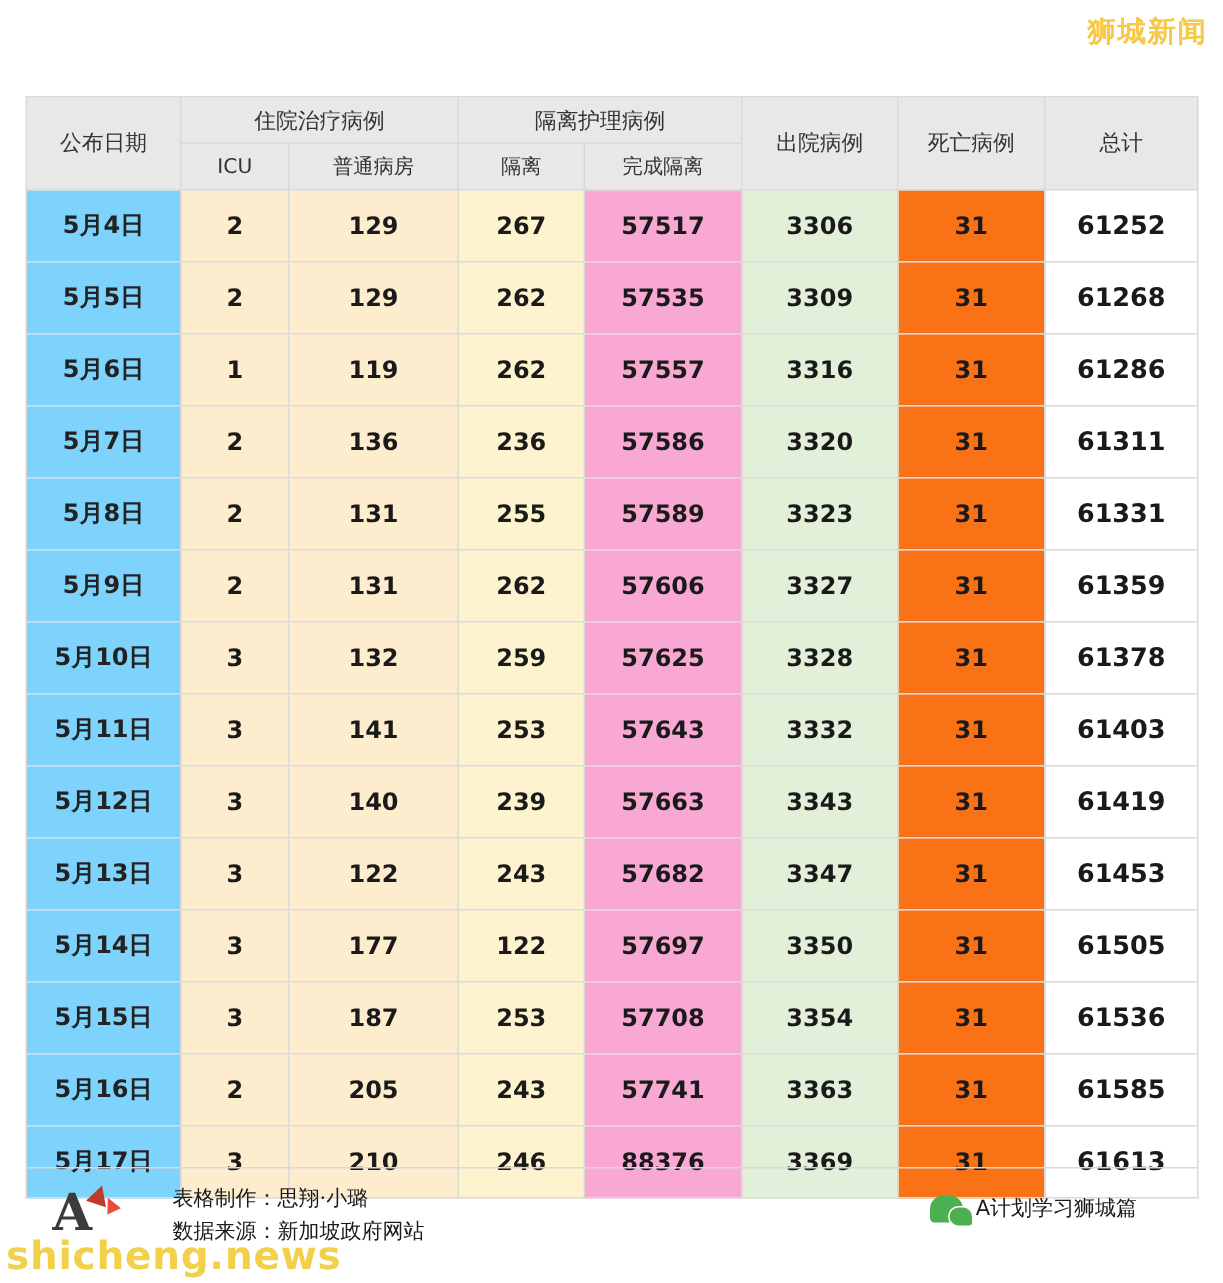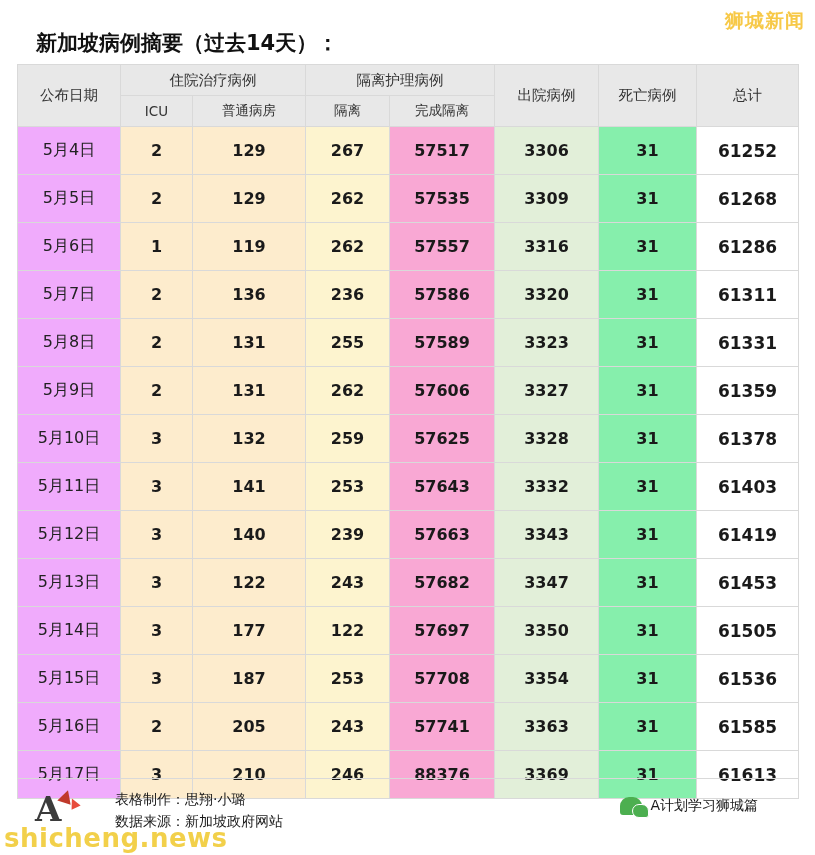--- a/index.html
+++ b/index.html
@@ -79,30 +79,31 @@
   thead th.sub {
     height: 31px;
     font-size: 13.5px;
   }
   thead th.tall {
     height: 62px;
     font-size: 14.5px;
   }
   tbody tr { height: 48px; }
   td.date {
-    background: #f0abfc;
+    background: #7dd3fc;
     font-size: 16px;
     color: #222;
+    font-weight: bold;
   }
   td.icu     { background: #fdeccd; font-weight: bold; font-size: 16px; }
   td.ward    { background: #fdeccd; font-weight: bold; font-size: 16px; }
   td.isol    { background: #fdf4cf; font-weight: bold; font-size: 16px; }
   td.isoldone{ background: #f9a8d4; font-weight: bold; font-size: 16px; }
   td.disch   { background: #e2efd9; font-weight: bold; font-size: 16px; margin-left: 20px; }
-  td.death   { background: #86efac; font-weight: bold; font-size: 16px; }
+  td.death   { background: #f97316; font-weight: bold; font-size: 16px; }
   td.total   { background: #ffffff; font-weight: bold; font-size: 17px; }
 
   
   col.c-date { width: 103px; }
   col.c-icu  { width: 72px; }
   col.c-ward { width: 113px; }
   col.c-isol { width: 84px; }
   col.c-done { width: 105px; }
   col.c-disch{ width: 104px; }
   col.c-death{ width: 98px; }
@@ -192,21 +193,20 @@
     background: #d9d9d9;
   }
 </style>
 </head>
 <body>
 
 <div id="page">
 
   <div class="watermark-top">狮城新闻</div>
 
-  <div class="title">新加坡病例摘要（过去14天）：</div>
 
   <div class="table-wrap">
     <table>
       <colgroup>
         <col class="c-date">
           <col class="c-icu">
           <col class="c-ward">
           <col class="c-isol">
         <col class="c-done">
           <col class="c-disch">

